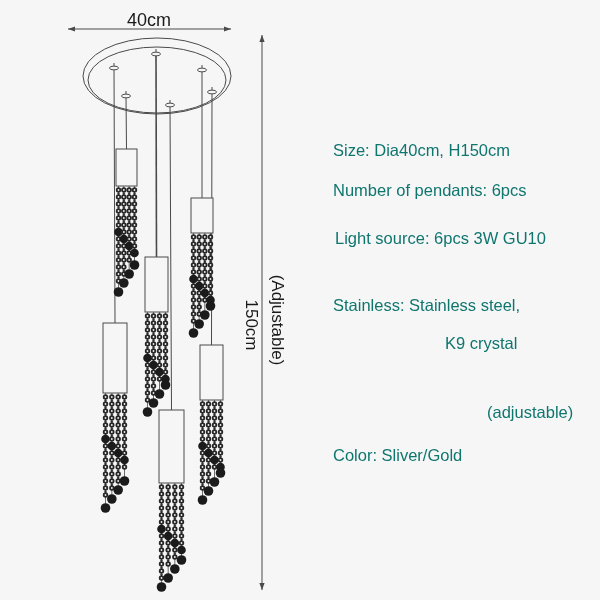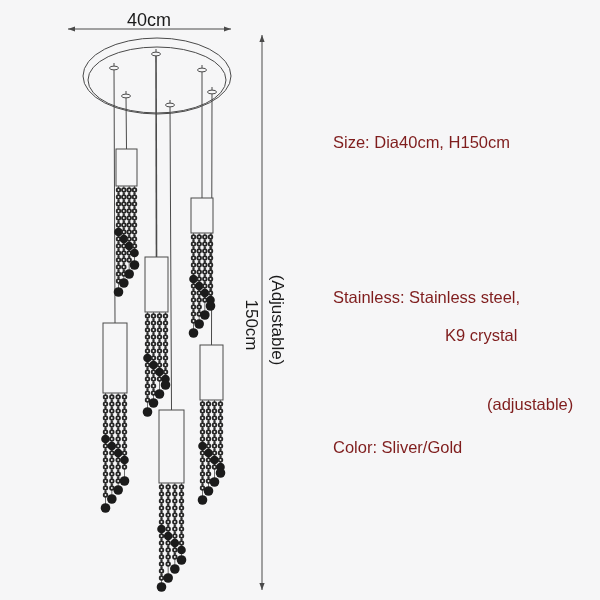--- a/index.html
+++ b/index.html
@@ -6,21 +6,21 @@
   body{
     width:600px;height:600px;position:relative;overflow:hidden;
     font-family:"Liberation Sans", sans-serif;
     background:#f6f6f7;
   }
   #stage{position:absolute;left:0;top:0;width:600px;height:600px;text-decoration:underline;}
   svg{position:absolute;left:0;top:0;}
   .lbl{position:absolute;color:#1a1a1a;white-space:nowrap;}
   .dim-h{font-size:18px;transform:translate(-50%,0);}
   .dim-v{font-size:17px;transform:translate(-50%,-50%) rotate(90deg);}
-  .spec{position:absolute;font-size:16.5px;color:#7f1d1d;white-space:nowrap;}
+  .spec{position:absolute;font-size:16.5px;color:#0f766e;white-space:nowrap;margin-top:8px;}
 </style>
 </head>
 <body>
 
 <div id="stage">
 
   <svg id="diagram" width="600" height="600" viewBox="0 0 600 600">
       <line x1="68" y1="29" x2="231" y2="29" stroke="#4a4a4a" stroke-width="1"></line>
       <path d="M68,29 L75,26.4 L75,31.6 Z" fill="#4a4a4a"></path>
       <path d="M231,29 L224,26.4 L224,31.6 Z" fill="#4a4a4a"></path>
@@ -943,17 +943,19 @@
       <circle cx="181.5" cy="560" r="4.8" fill="#1b1b1b"></circle>
     </svg>
 
   <div class="lbl dim-h" style="left:149px;top:10px">40cm</div>
 
   <div class="lbl dim-v" style="left:251px;top:325px">150cm</div>
 
   <div class="lbl dim-v" style="left:277px;top:320px">(Adjustable)</div>
 
   <div class="spec" style="left:333px;top:133px">Size: Dia40cm, H150cm</div>
+  <div class="spec" style="left:333px;top:173px">Number of pendants: 6pcs</div>
+  <div class="spec" style="left:335px;top:221px">Light source: 6pcs 3W GU10</div>
   <div class="spec" style="left:333px;top:288px">Stainless: Stainless steel,</div>
   <div class="spec" style="left:445px;top:326px">K9 crystal</div>
   <div class="spec" style="left:487px;top:395px">(adjustable)</div>
   <div class="spec" style="left:333px;top:438px">Color: Sliver/Gold</div>
 </div>
 
 </body></html>

